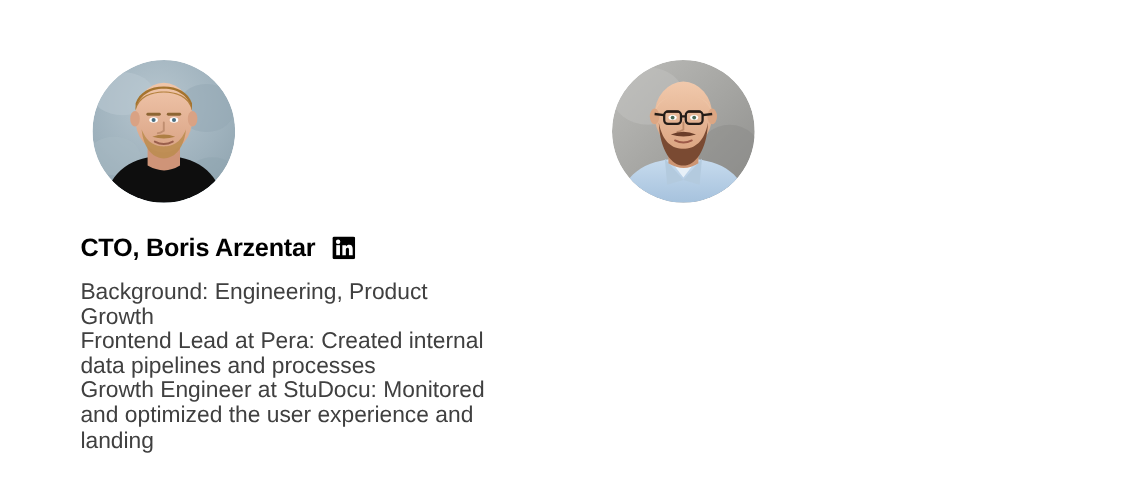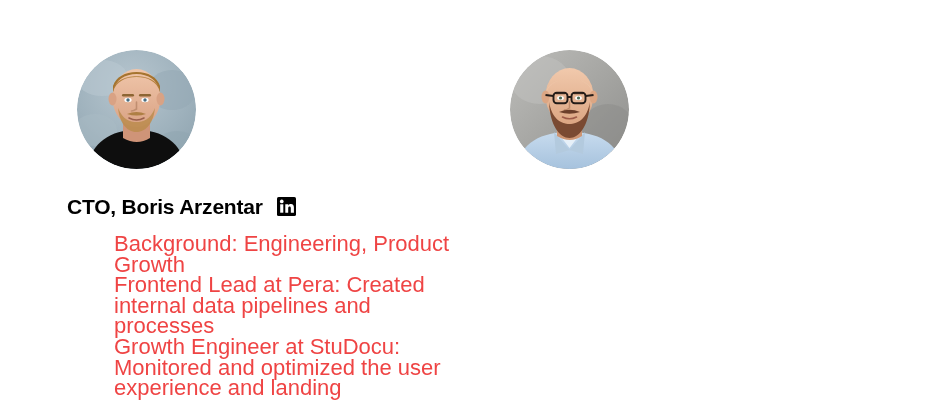--- a/index.html
+++ b/index.html
@@ -76,25 +76,24 @@
     width: 19px;
     height: 19px;
     flex: 0 0 auto;
   }
   .linkedin-icon svg { display: block; width: 19px; height: 19px; }
 
   
   .bio {
     position: absolute;
     top: 234px;
-    font-size: 22px;
+    font-size: 19px;
     line-height: 20.6px;
-    color: #ef4444;
+    color: #404040;
     white-space: pre-line;
-    margin-left: 47px;
   }
   .profile-left  .bio { left: 67px; width: 345px; }
 </style>
 </head>
 <body>
 
 <div class="slide">
   <div class="profiles">
 
     <div class="profile profile-left">

